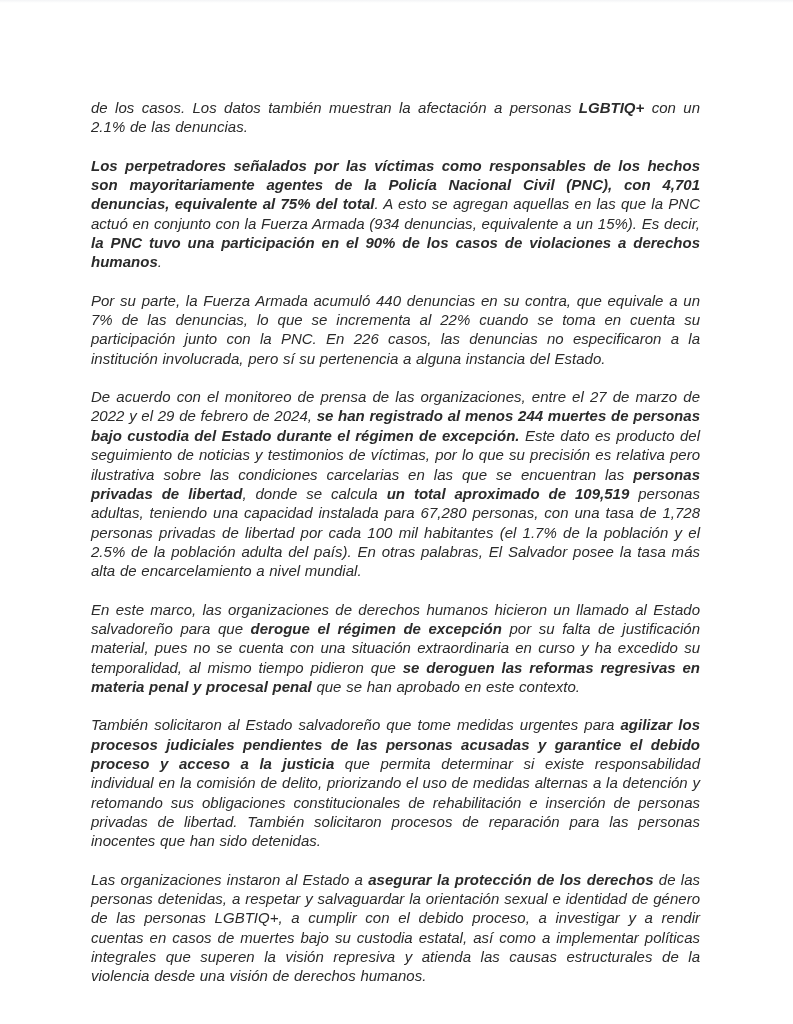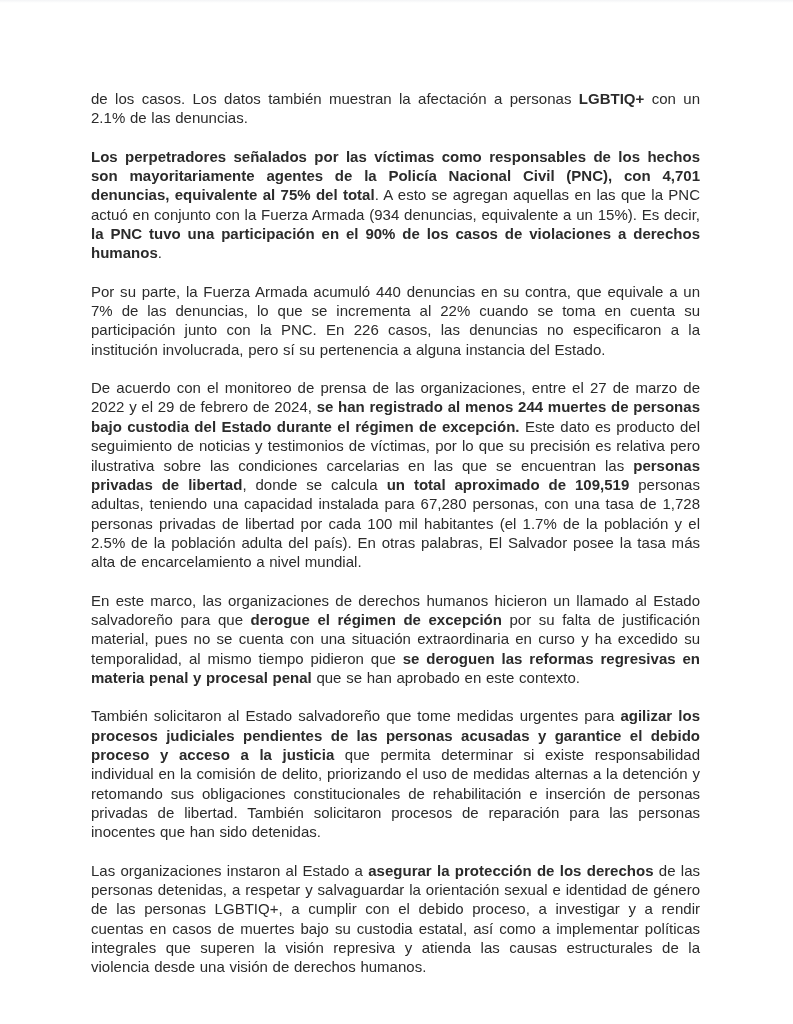--- a/index.html
+++ b/index.html
@@ -21,23 +21,24 @@
     background:linear-gradient(to bottom,var(--top-edge),rgba(255,255,255,0));
   }
   main.doc{
     padding:89px 93px 0 91px;
     width:793px;
   }
   p.para{
     font-size:15px;
     line-height:19.35px;
     text-align:justify;
-    margin:0 0 19px 0;
+    margin:9px 0 19px 0;
     letter-spacing:0.01px;
     word-spacing:0.5px;
+    font-style:italic;
   }
   p.para b{font-weight:bold;}
 </style>
 </head>
 <body>
 
 <div class="top-edge"></div>
 
 <main class="doc">
   <p class="para"><span>de los casos. Los datos también muestran la afectación a personas </span><b>LGBTIQ+</b><span> con un 2.1% de las denuncias.</span></p>

